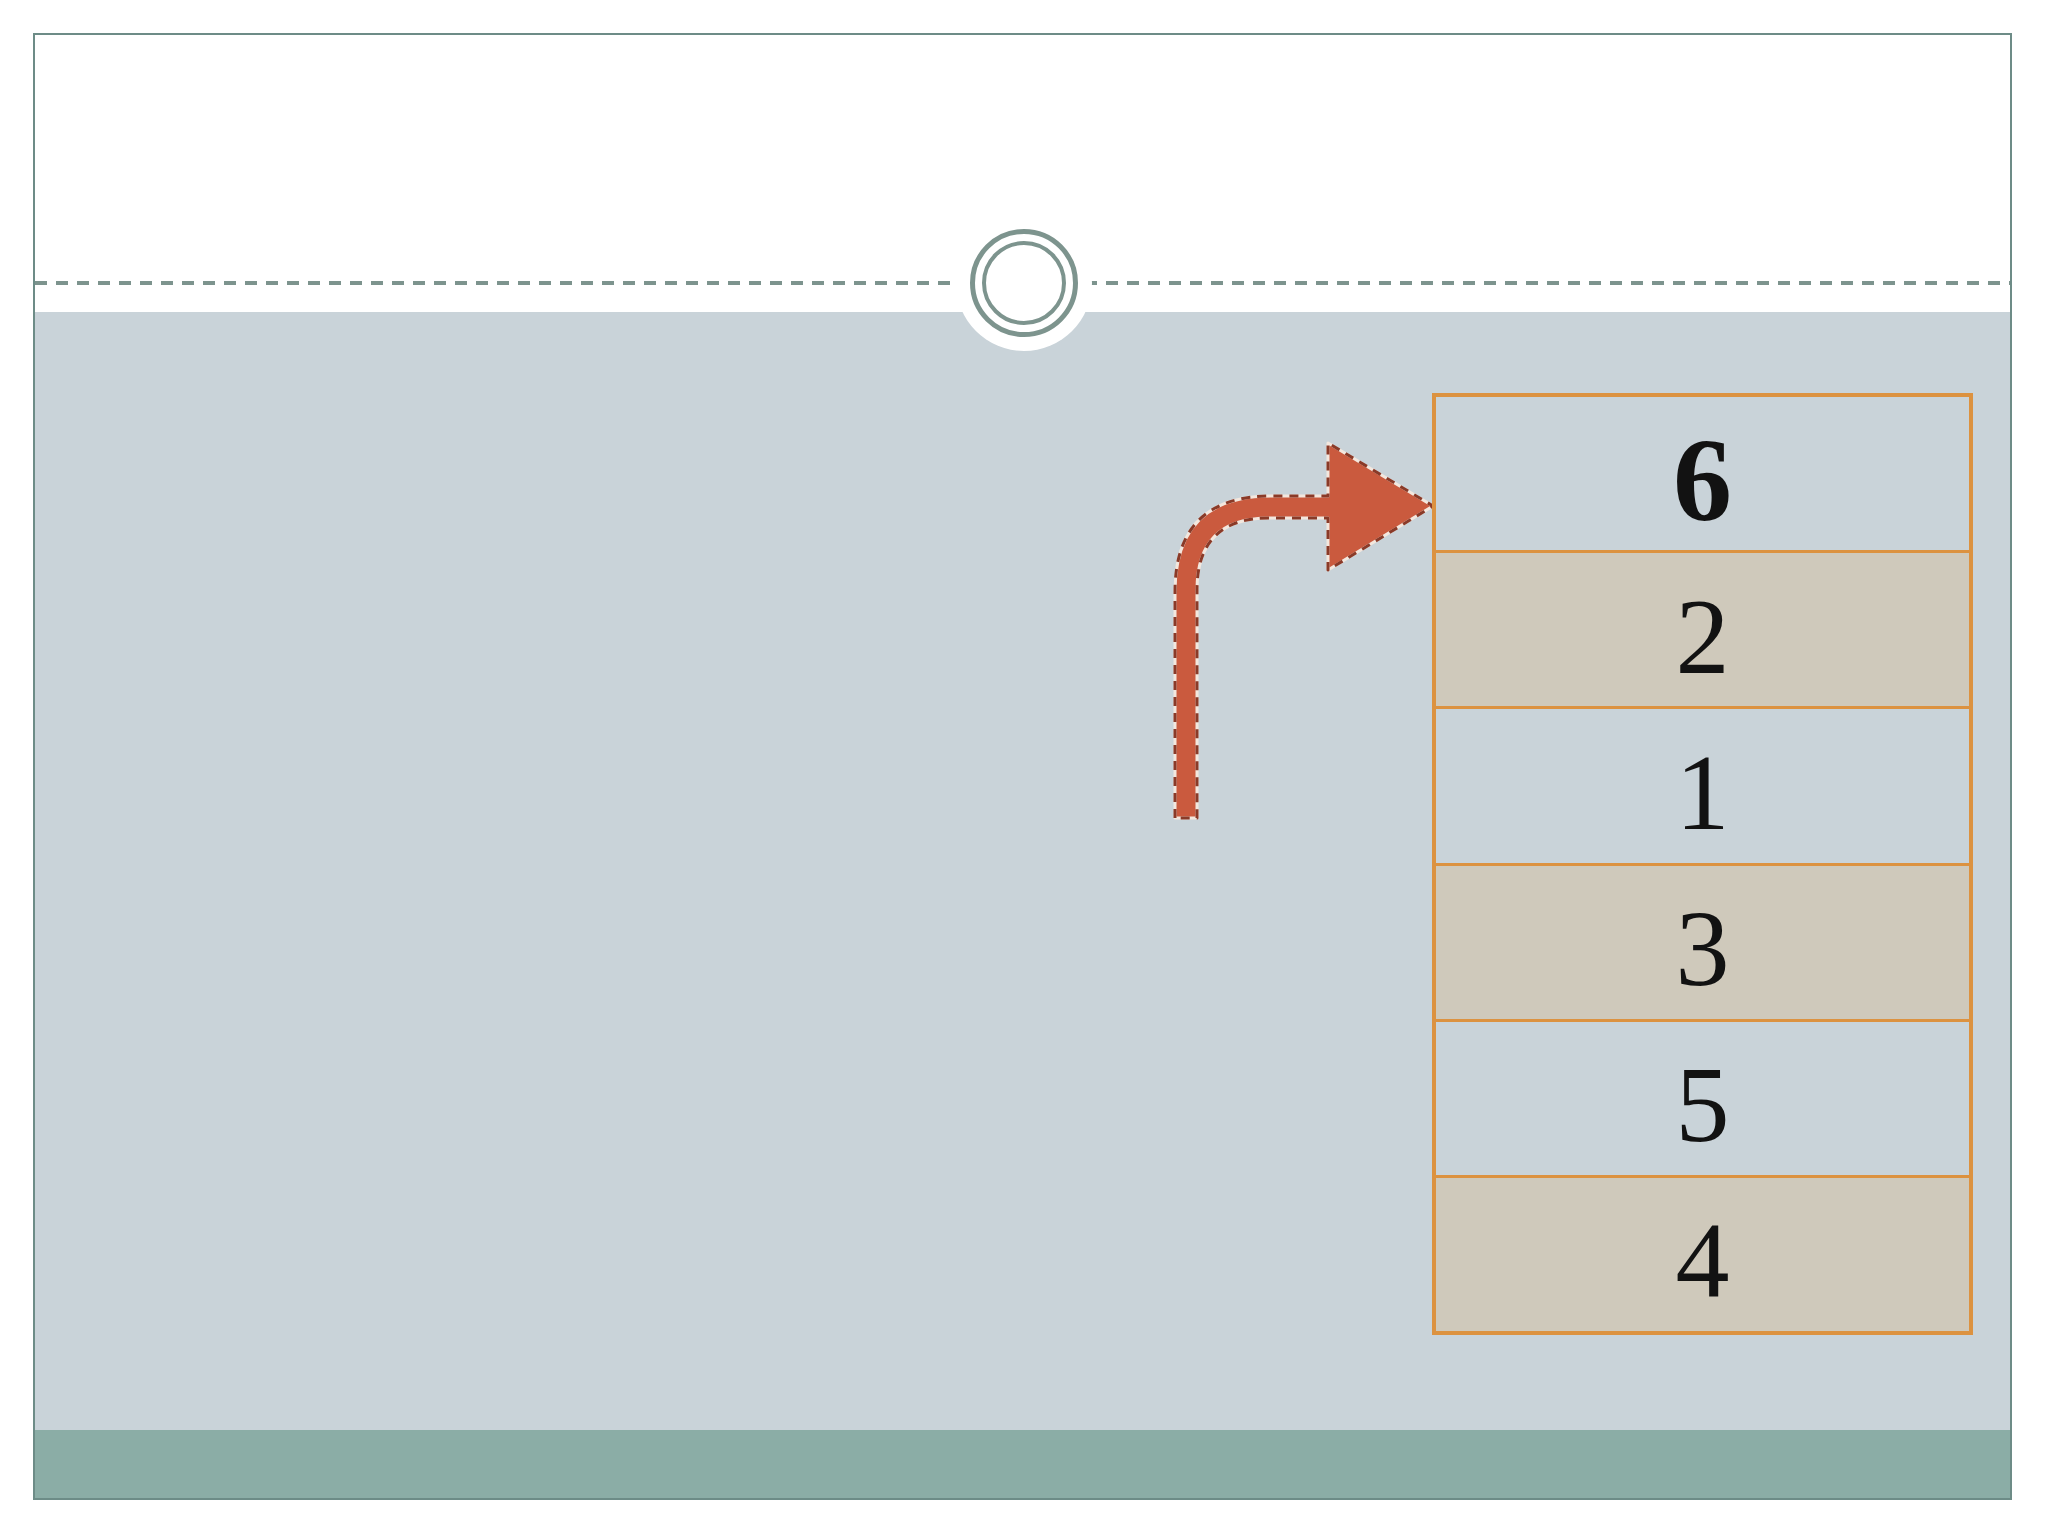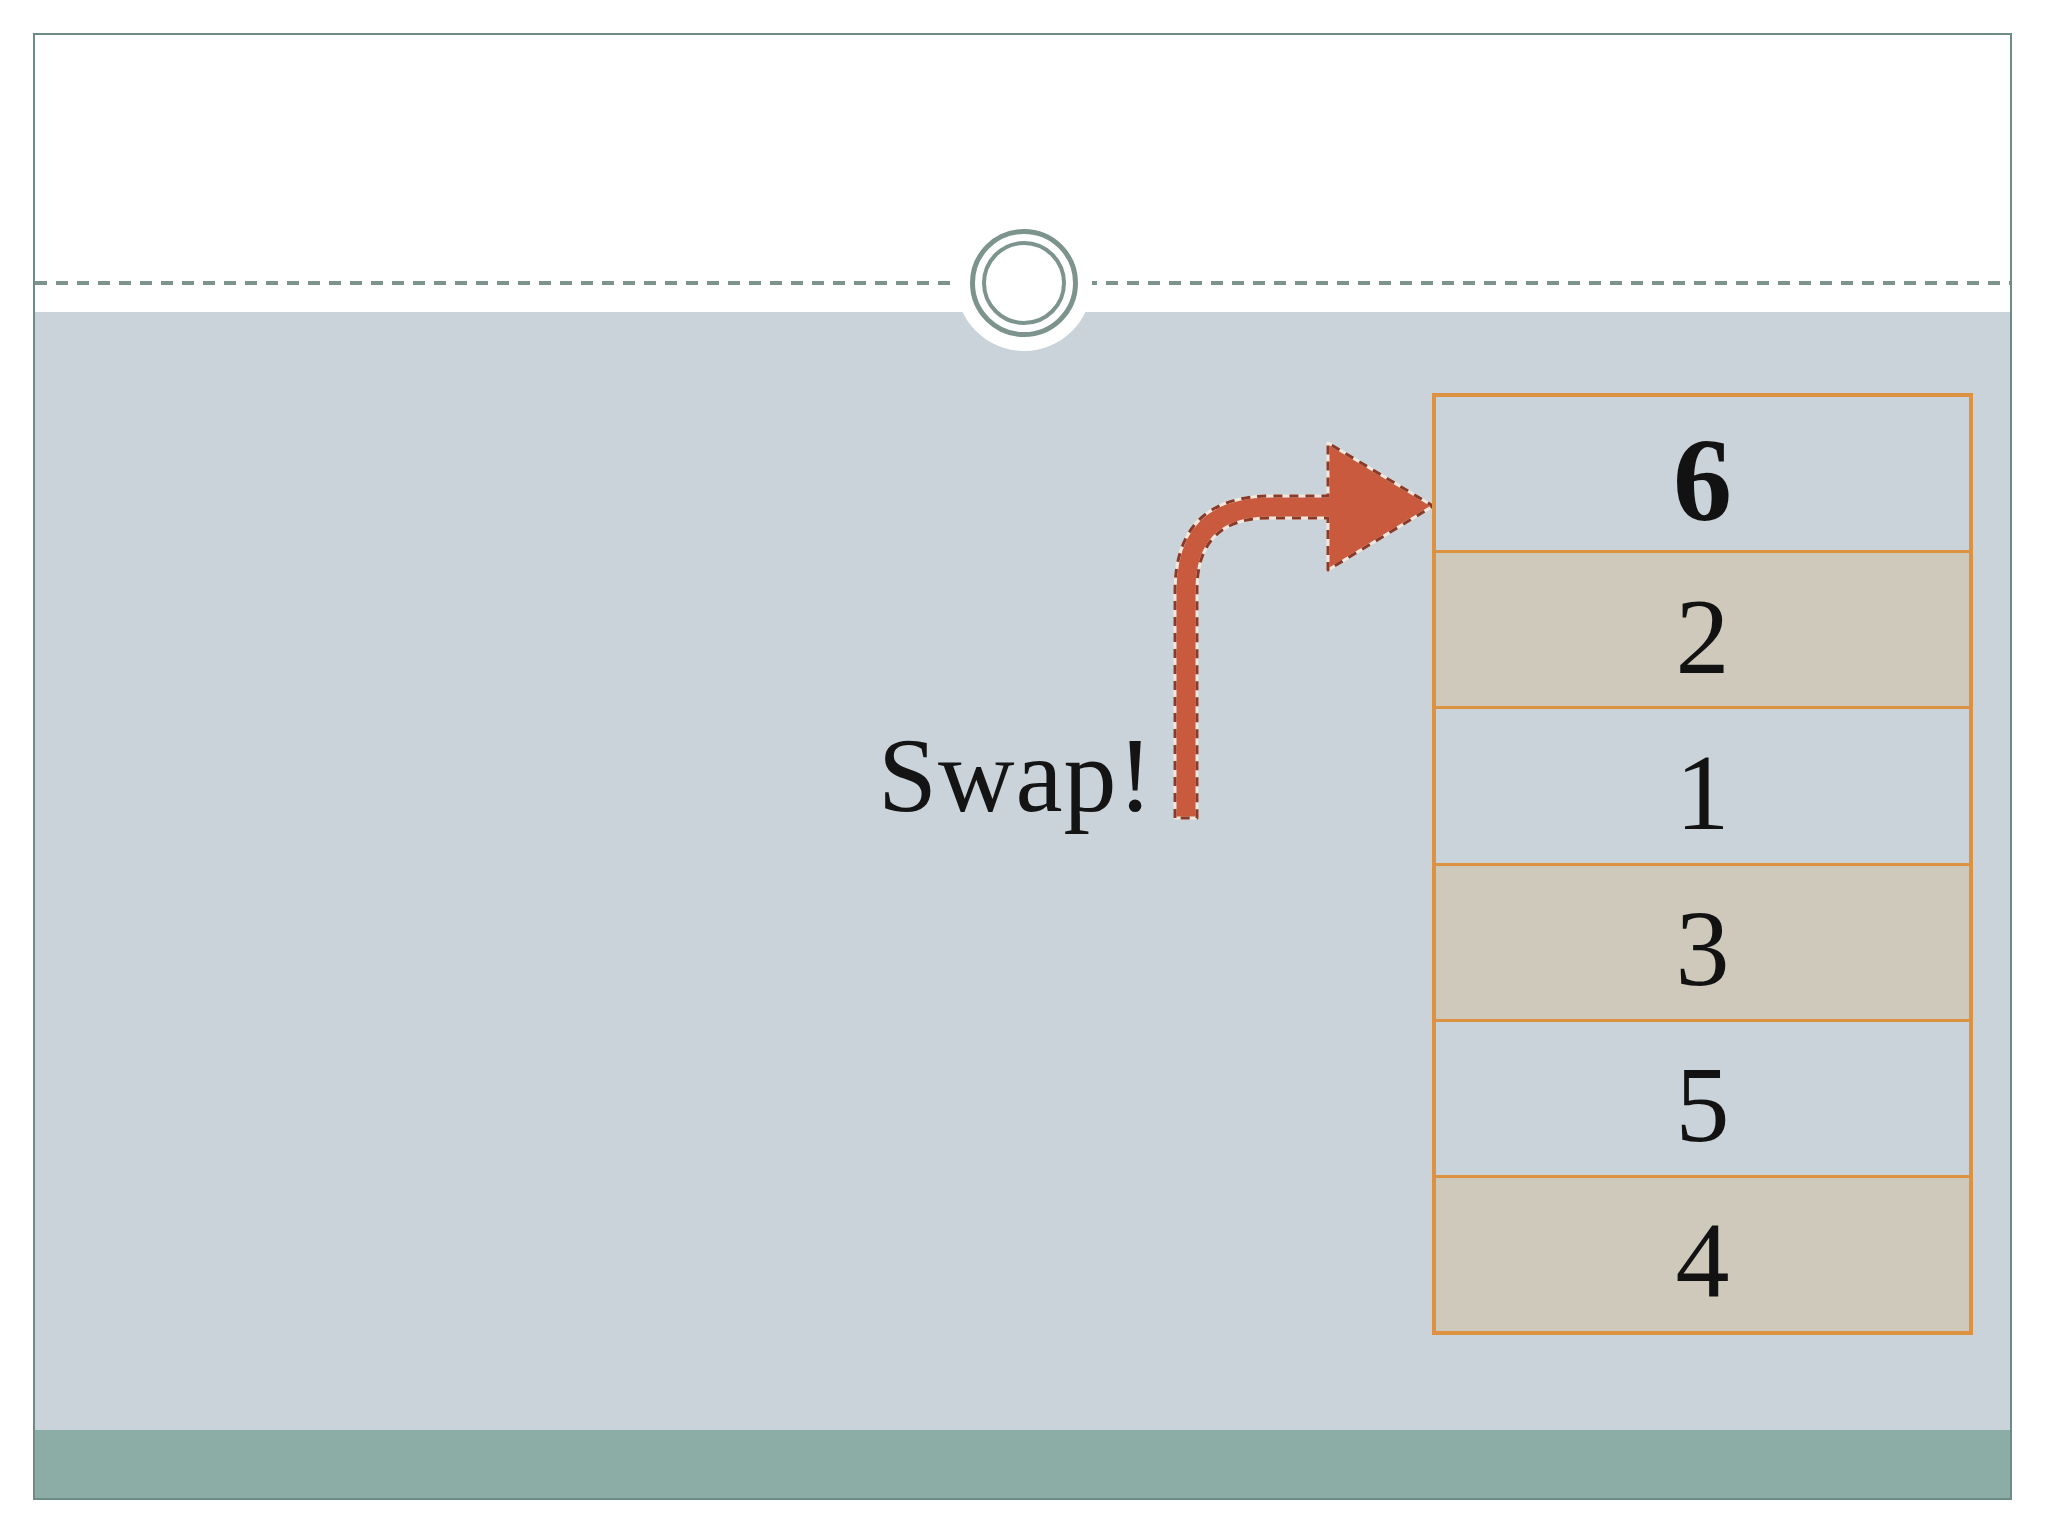--- a/index.html
+++ b/index.html
@@ -122,21 +122,20 @@
     <div class="ornament-notch"></div>
     <div class="ornament-outer">
       <div class="ornament-inner"></div>
     </div>
 
     <svg class="arrow-svg" viewBox="0 0 1975 1463" xmlns="http://www.w3.org/2000/svg">
       <path d="M 1140 783 L 1140 557 Q 1140 461 1236 461 L 1293 461 L 1293 408 L 1398 471 L 1293 535 L 1293 483 L 1234 483 Q 1162 483 1162 555 L 1162 783 Z" fill="#ca5a3e" stroke="#f3e7de" stroke-width="3" stroke-linejoin="round"></path>
       <path d="M 1140 783 L 1140 557 Q 1140 461 1236 461 L 1293 461 L 1293 408 L 1398 471 L 1293 535 L 1293 483 L 1234 483 Q 1162 483 1162 555 L 1162 783 Z" fill="none" stroke="#8a3a28" stroke-width="3" stroke-dasharray="9 7" stroke-linejoin="round"></path>
     </svg>
 
-    <div class="swap-label">Swap!</div>
 
     <div class="values-table">
       <div class="values-row row-blue row-emphasis">
         <span>6</span>
       </div>
       <div class="values-row row-tan">
         <span>2</span>
       </div>
       <div class="values-row row-blue">
         <span>1</span>

